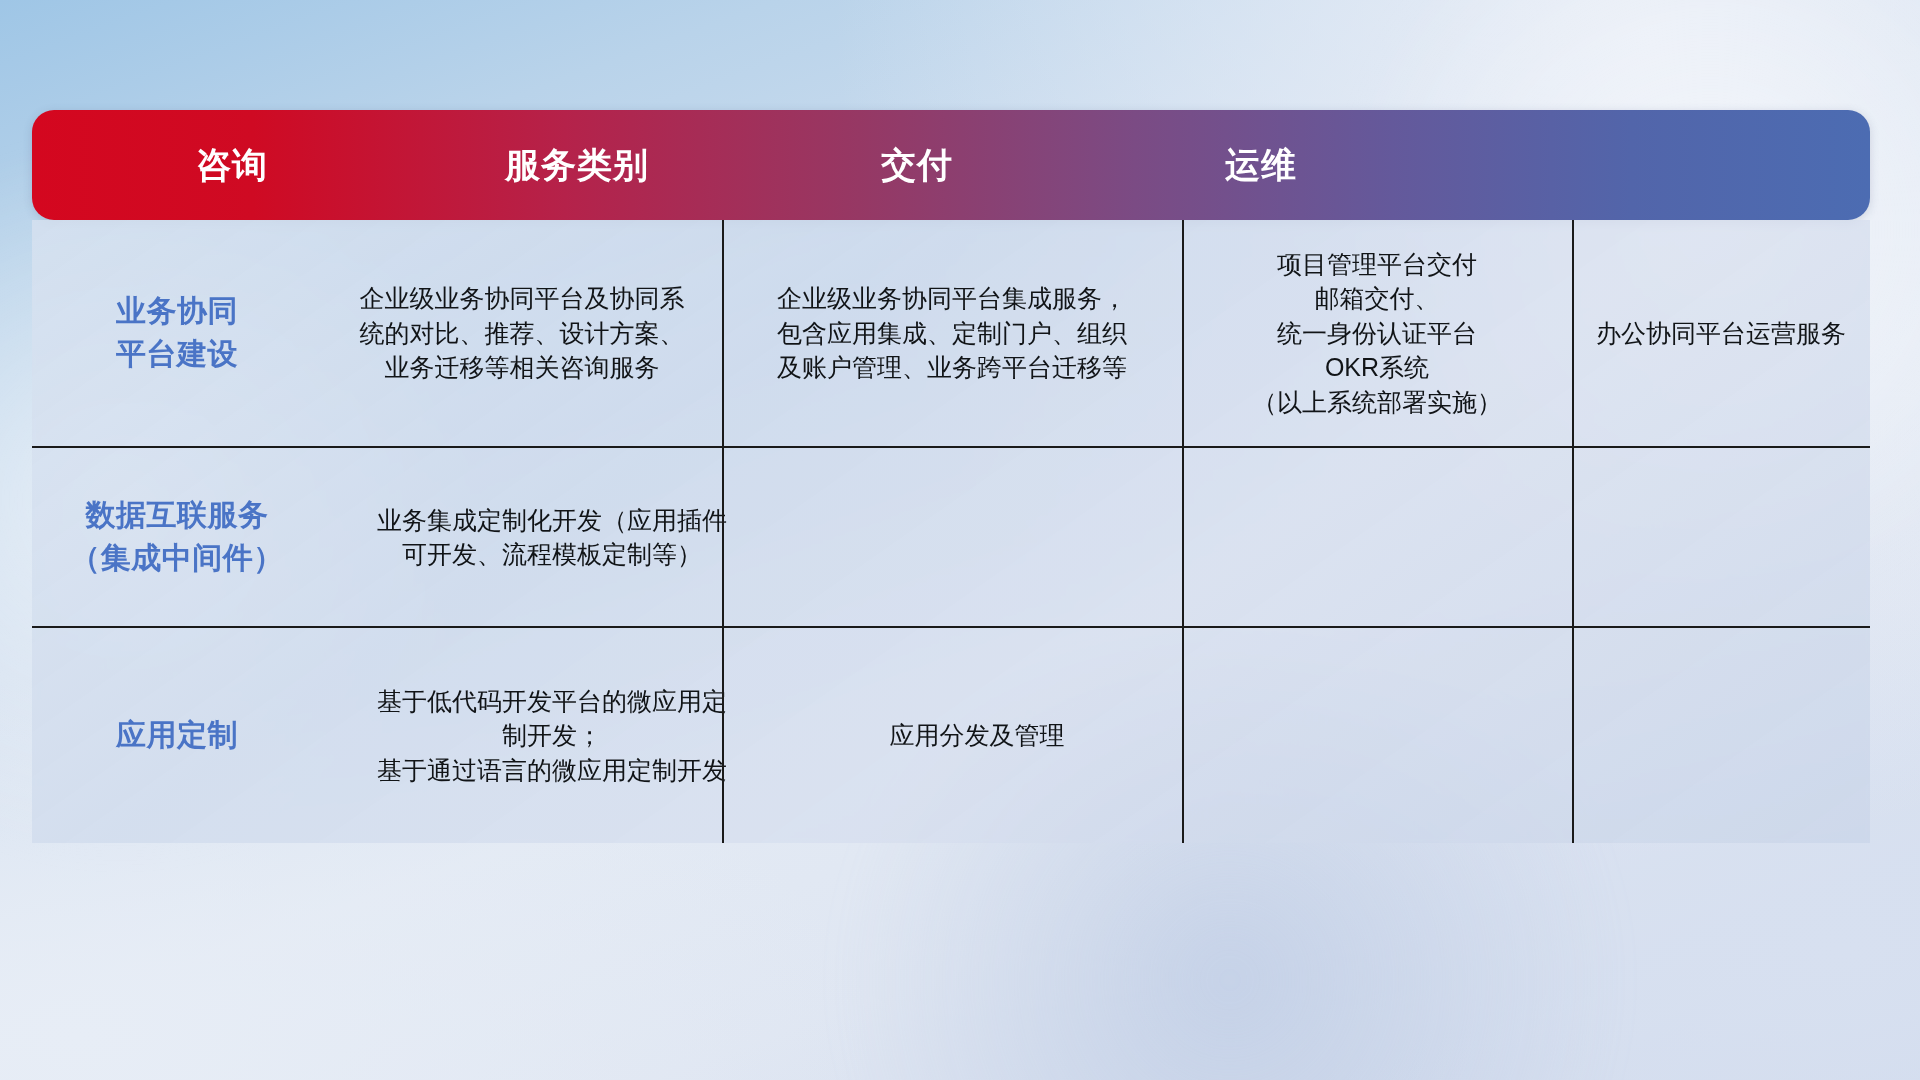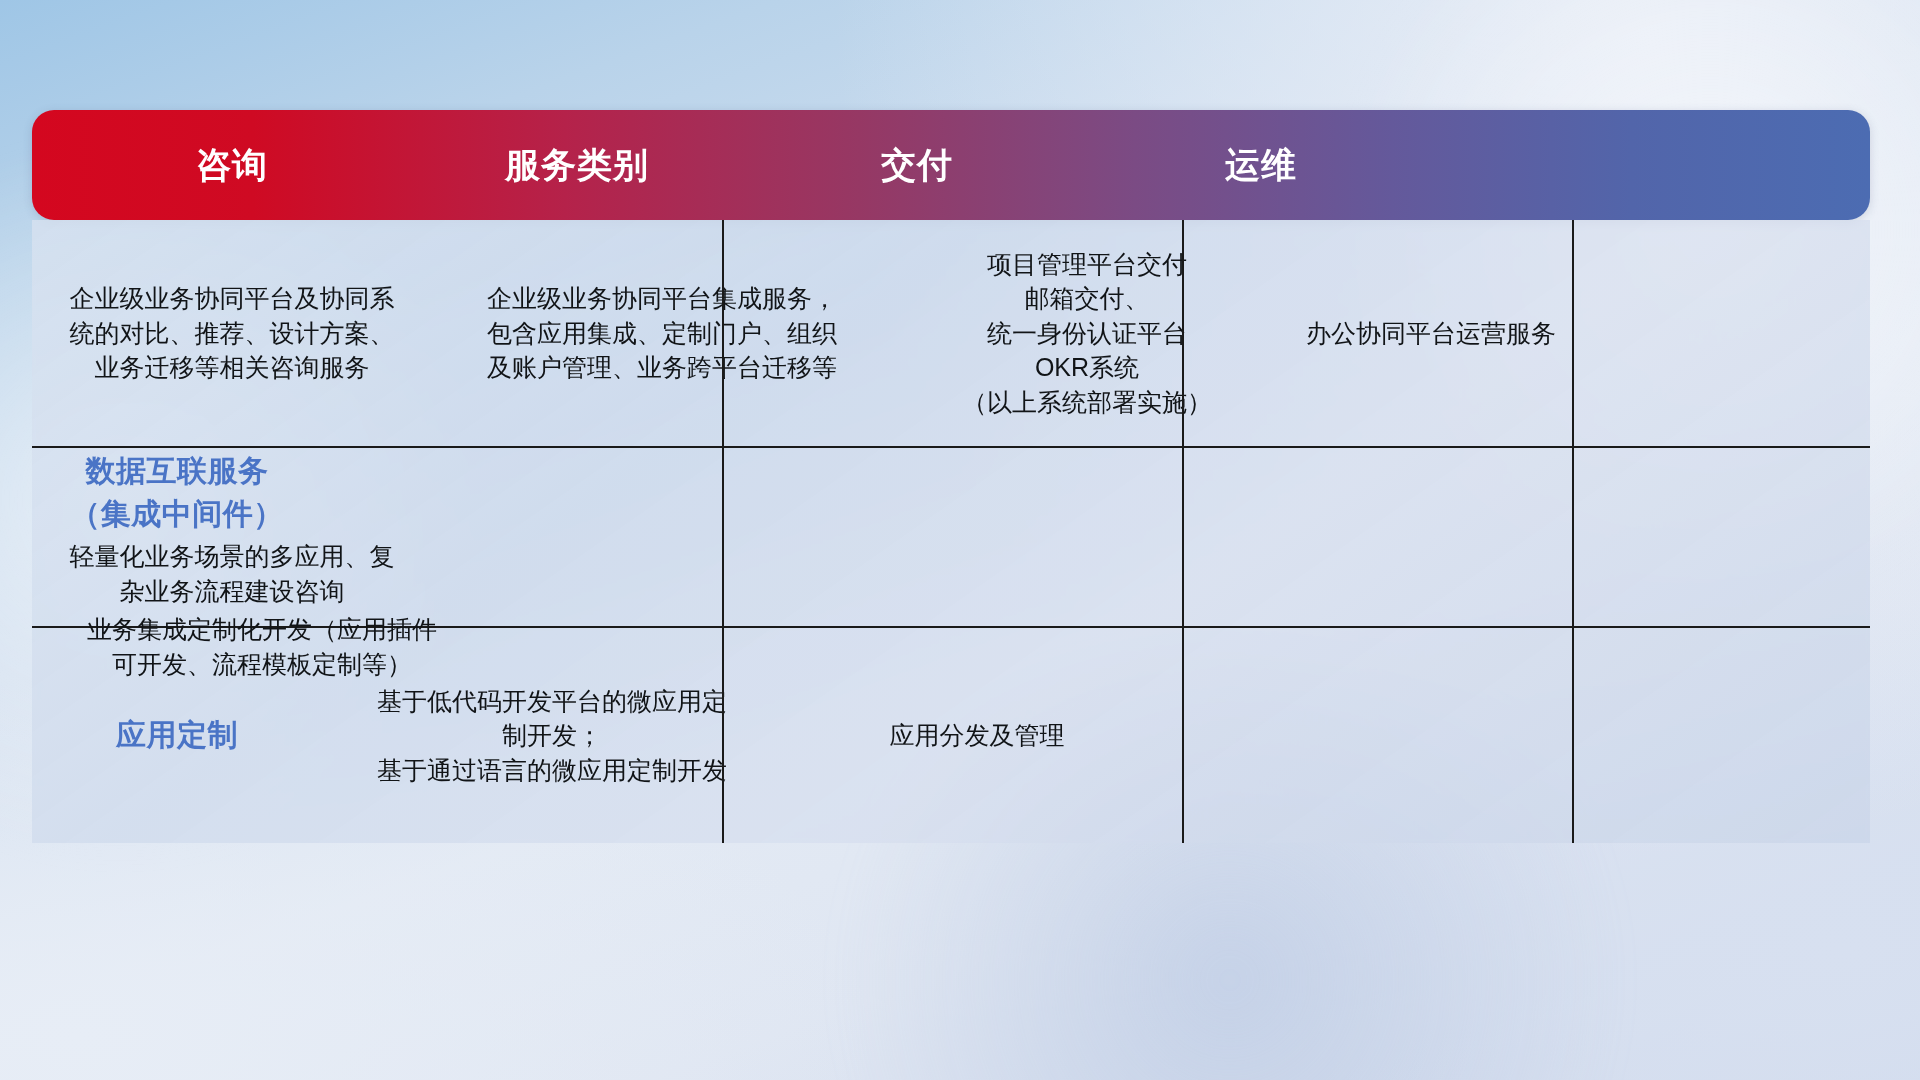--- a/index.html
+++ b/index.html
@@ -125,21 +125,21 @@
   .cat-label {
     color: #4a74c6;
     font-weight: bold;
     font-size: 30px;
     line-height: 1.42;
     letter-spacing: 0.5px;
     white-space: pre-line;
   }
 
   #row1 { height: 228px; }
-  #row2 { height: 180px; flex-direction: column; }
+  #row2 { height: 180px; }
   #row3 { height: 215px; }
 
   
   .vrule {
     position: absolute;
     top: 0;
     bottom: 0;
     width: 2px;
     background: #1a1a1a;
     pointer-events: none;
@@ -165,41 +165,43 @@
     <div class="hcell col-5">运维</div>
   </div>
 
   <div id="table-body">
 
     <div class="vrule" id="vrule-1"></div>
     <div class="vrule" id="vrule-2"></div>
     <div class="vrule" id="vrule-3"></div>
 
     <div class="trow" id="row1">
+      <div class="tcell col-1">
+        <span class="cat-label">业务协同
+平台建设</span>
+      </div>
       <div class="tcell col-2">企业级业务协同平台及协同系
 统的对比、推荐、设计方案、
 业务迁移等相关咨询服务</div>
       <div class="tcell col-3">企业级业务协同平台集成服务，
 包含应用集成、定制门户、组织
 及账户管理、业务跨平台迁移等</div>
       <div class="tcell col-4">项目管理平台交付
 邮箱交付、
 统一身份认证平台
 OKR系统
 （以上系统部署实施）</div>
       <div class="tcell col-5">办公协同平台运营服务</div>
     </div>
 
     <div class="trow" id="row2">
       <div class="tcell col-1">
         <span class="cat-label">数据互联服务
 （集成中间件）</span>
       </div>
-      <div class="tcell col-2">轻量化业务场景的多应用、复
-杂业务流程建设咨询</div>
       <div class="tcell col-3">业务集成定制化开发（应用插件
 可开发、流程模板定制等）</div>
       <div class="tcell col-4"></div>
       <div class="tcell col-5"></div>
     </div>
 
     <div class="trow" id="row3">
       <div class="tcell col-1">
         <span class="cat-label">应用定制</span>
       </div>

